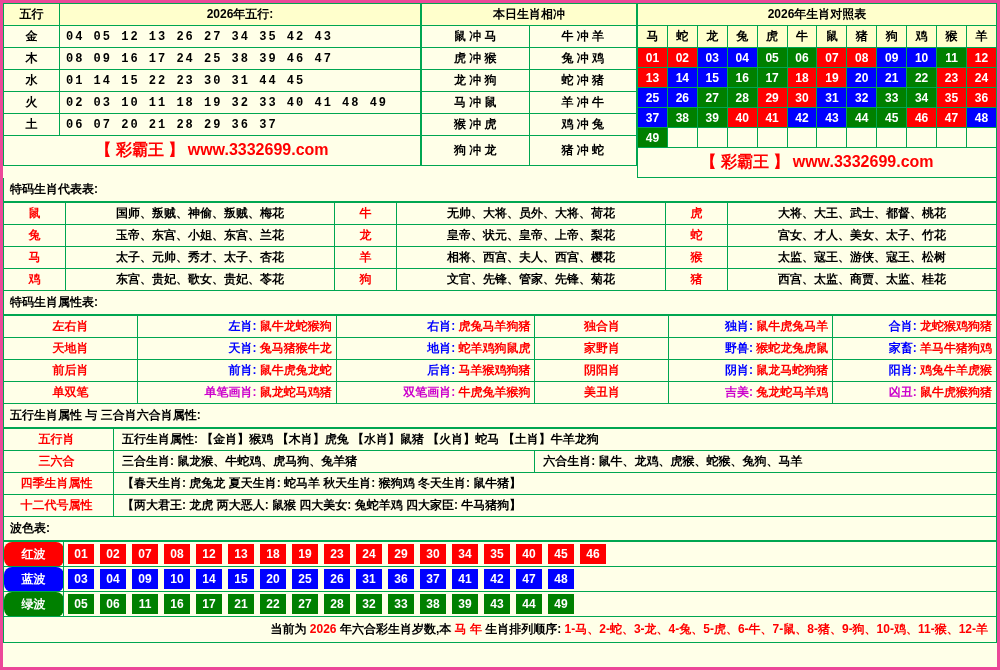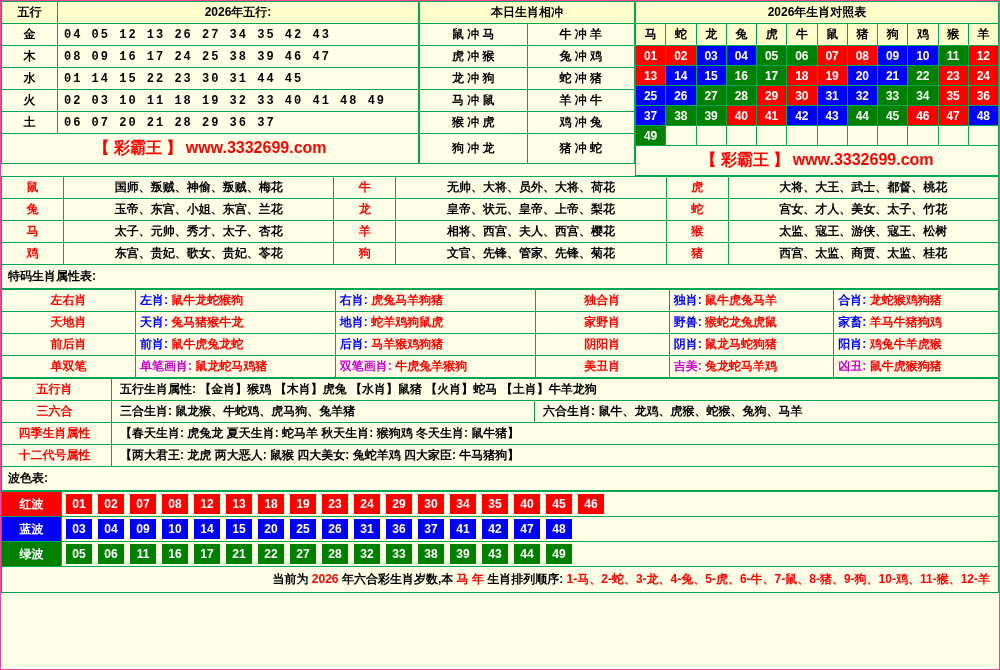--- a/index.html
+++ b/index.html
@@ -7,21 +7,21 @@
   body {
     width:1000px; height:670px;
     background:#ffffff;
     font-family:"Liberation Sans", sans-serif;
     font-size:12px;
     color:#000;
     overflow:hidden;
   }
   .page {
     width:1000px; height:670px;
-    border:1px solid #ec4899;
+    border:3px solid #ec4899;
     background:#ffffe8;
     position:relative;
   }
   table { border-collapse:collapse; width:100%; }
   td, th { border:1px solid #00a651; padding:2px 4px; text-align:center; vertical-align:middle; font-weight:bold; }
 
   
   .top { display:flex; width:100%; }
   .top-left { width:418px; }
   .top-mid  { width:216px; }
@@ -52,31 +52,31 @@
     border-top:none;
   }
   
   .rep td { height:22px; }
   .rep .an { color:#ff0000; width:62px; }
   .rep .txt { text-align:center; }
 
   
   .attr td { height:21px; }
   .attr .lbl { color:#ff0000; width:134px; }
-  .attr .cell { text-align:left; }
+  .attr .cell { text-align:right; }
   .m-red { color:#ff0000; }
   .m-blue { color:#0000ff; }
   .m-purple { color:#cc00cc; }
 
   
   .wa td { height:22px; text-align:left; padding-left:8px; }
   .wa .lbl { color:#ff0000; width:110px; text-align:center; padding-left:0;font-family:Liberation Mono, monospace; }
 
   
-  .cw td { height:24px; }
+  .cw td { height:24px;border-radius:8px; }
   .cw .lbl { width:60px; }
   .lbl-red { background:#ff0000; color:#fff; }
   .lbl-blue { background:#0000ff; color:#fff; }
   .lbl-green { background:#008000; color:#fff; }
   .cw .nums { text-align:left; padding-left:4px; }
   .chip {
     display:inline-block; width:26px; height:20px; line-height:20px;
     margin-right:6px; text-align:center; color:#fff; font-weight:bold; font-size:12px;
   }
   .c-red { background:#ff0000; }
@@ -265,20 +265,21 @@
           <td colspan="12" style="height:30px;">
             <span class="brand">【 彩霸王 】</span>
             <span class="brand site">www.3332699.com</span>
           </td>
         </tr>
       </tbody>
         </table>
     </div>
   </div>
 
+  <div class="sect">特码生肖代表表:</div>
   <table class="rep">
     <tbody id="rep-body">
         <tr>
           <td class="an">鼠</td>
           <td class="txt">国师、叛贼、神偷、叛贼、梅花</td>
           <td class="an">牛</td>
           <td class="txt">无帅、大将、员外、大将、荷花</td>
           <td class="an">虎</td>
           <td class="txt">大将、大王、武士、都督、桃花</td>
         </tr>
@@ -340,20 +341,21 @@
           <td class="lbl m-purple">单双笔</td>
           <td class="cell"><span class="m-purple">单笔画肖: </span><span class="m-red">鼠龙蛇马鸡猪</span></td>
           <td class="cell"><span class="m-purple">双笔画肖: </span><span class="m-red">牛虎兔羊猴狗</span></td>
           <td class="lbl m-purple">美丑肖</td>
           <td class="cell"><span class="m-purple">吉美: </span><span class="m-red">兔龙蛇马羊鸡</span></td>
           <td class="cell"><span class="m-purple">凶丑: </span><span class="m-red">鼠牛虎猴狗猪</span></td>
         </tr>
       </tbody>
   </table>
 
+  <div class="sect">五行生肖属性 与 三合肖六合肖属性:</div>
   <table class="wa">
     <tbody id="wa-body">
         <tr>
           <td class="lbl">五行肖</td>
           <td colspan="2">五行生肖属性: 【金肖】猴鸡 【木肖】虎兔 【水肖】鼠猪 【火肖】蛇马 【土肖】牛羊龙狗</td>
         </tr>
         <tr>
           <td class="lbl">三六合</td>
           <td>三合生肖: 鼠龙猴、牛蛇鸡、虎马狗、兔羊猪</td>
           <td>六合生肖: 鼠牛、龙鸡、虎猴、蛇猴、兔狗、马羊</td>

